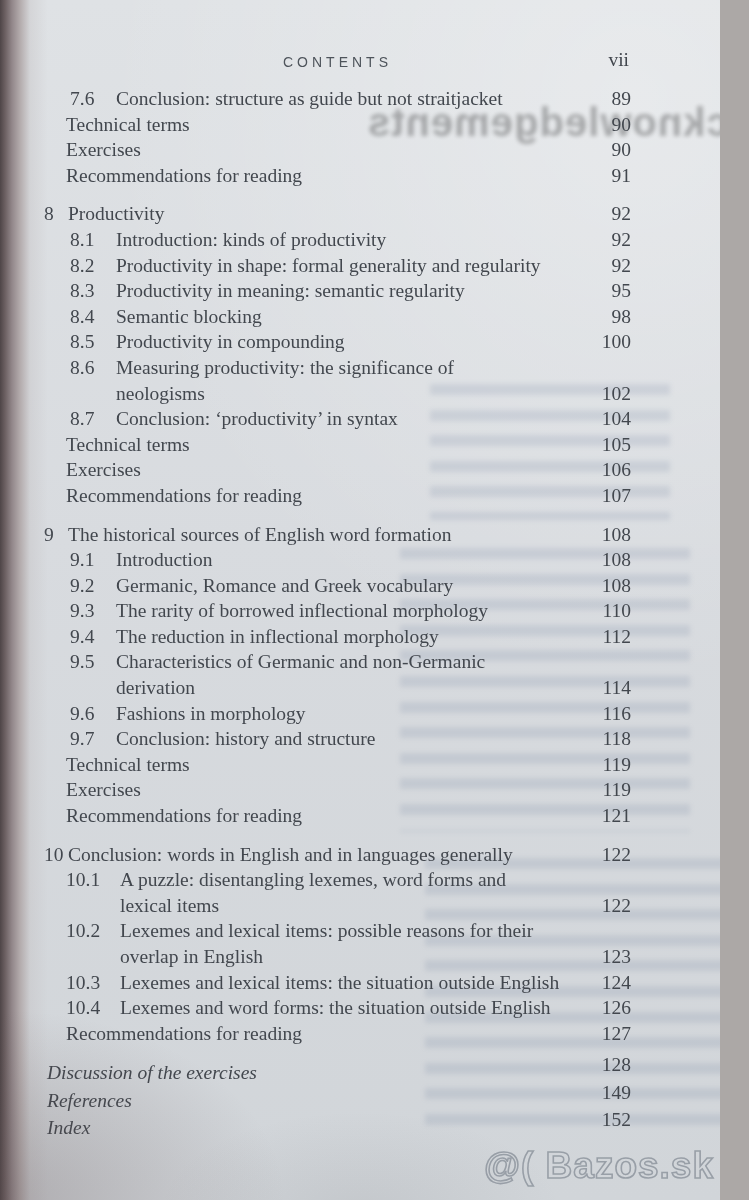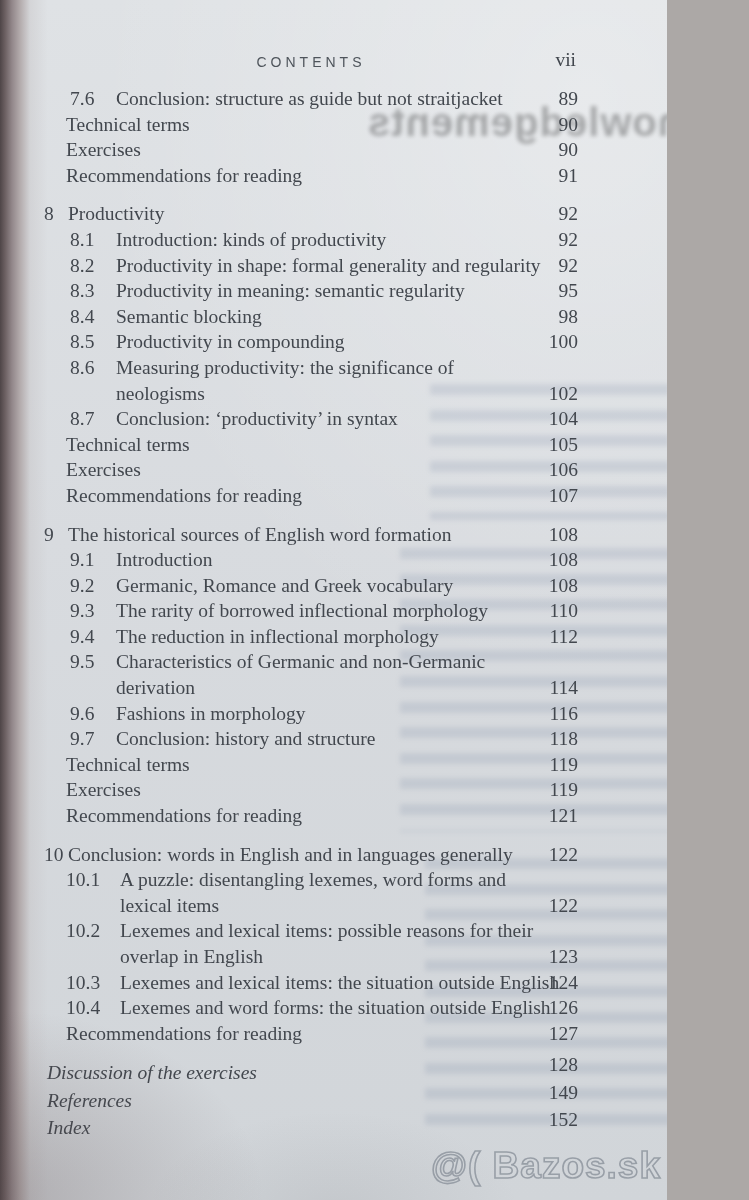--- a/index.html
+++ b/index.html
@@ -3,21 +3,21 @@
 <meta charset="utf-8">
 <style>
   html, body { margin: 0; padding: 0; }
   body {
     width: 749px; height: 1200px;
     background: #aca8a6;
     font-family: "Liberation Serif", serif;
     overflow: hidden;
   }
   #page {
-    position: relative; width: 667px; height: 1200px; overflow: hidden;
+    position: relative; width: 720px; height: 1200px; overflow: hidden;
     background:
       radial-gradient(120% 80% at 88% 8%, rgba(255,255,255,0.30), rgba(255,255,255,0) 62%),
       linear-gradient(to bottom, #dfe2e5 0%, #d8dbdf 45%, #d1d5d9 100%);
   }
   #edge-left {
     position: absolute; left: 0; top: 0; bottom: 0; width: 48px;
     background: linear-gradient(to right,
       #4e4547 0px, #6b5f61 5px, #92878a 12px, #b3abac 20px,
       rgba(196,193,195,0.40) 30px, rgba(210,211,213,0) 48px);
   }

